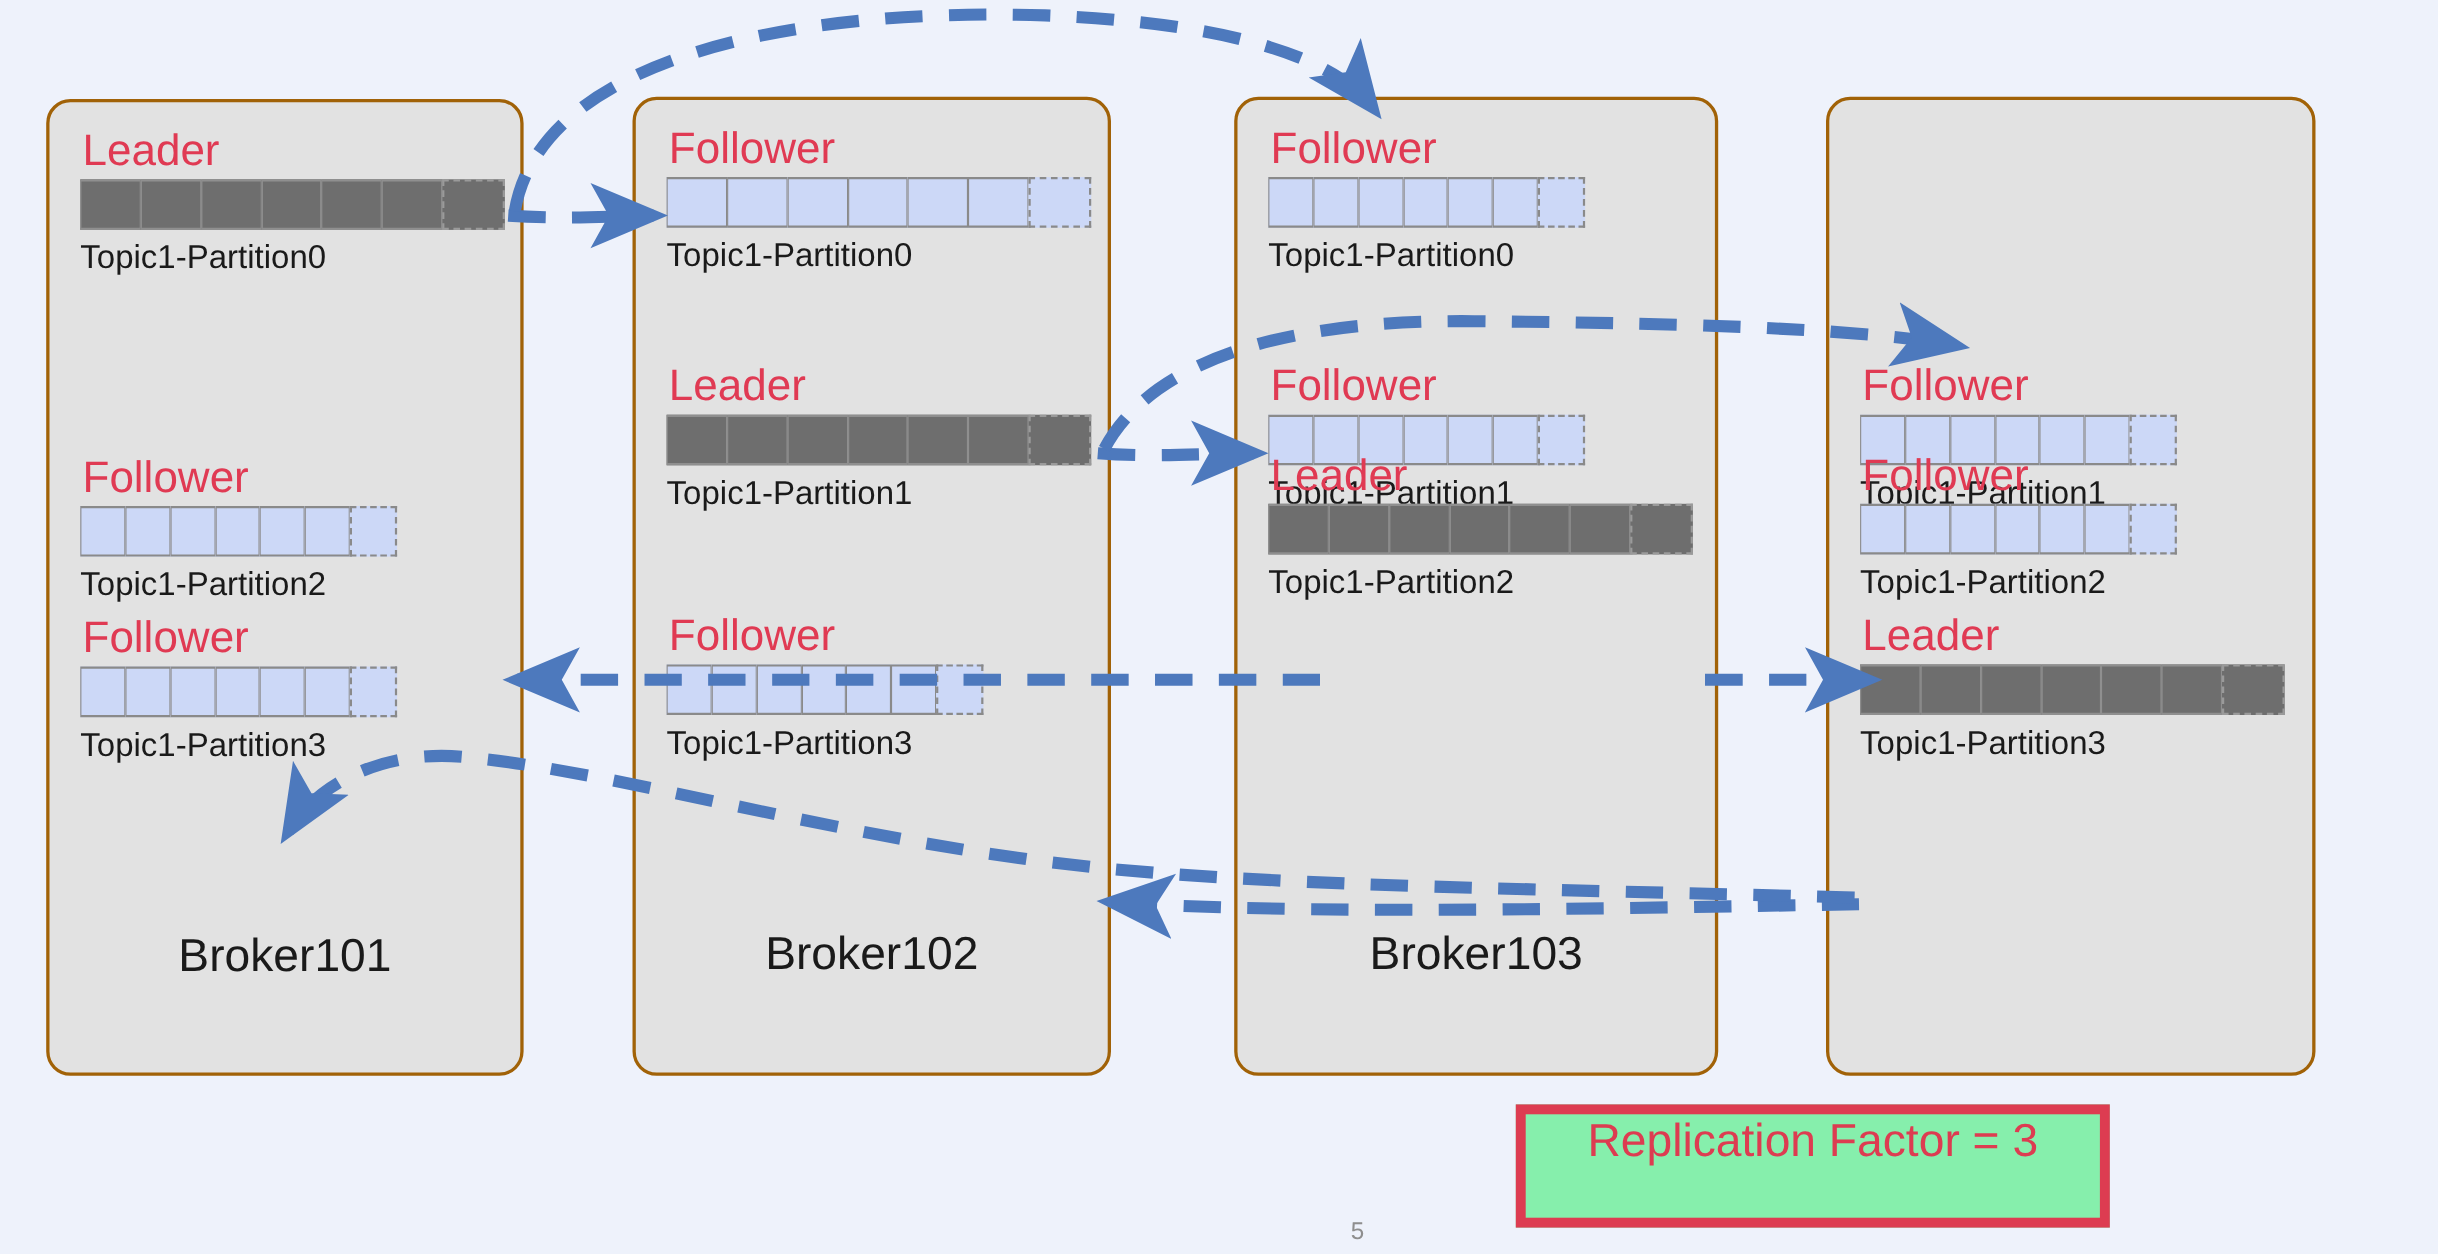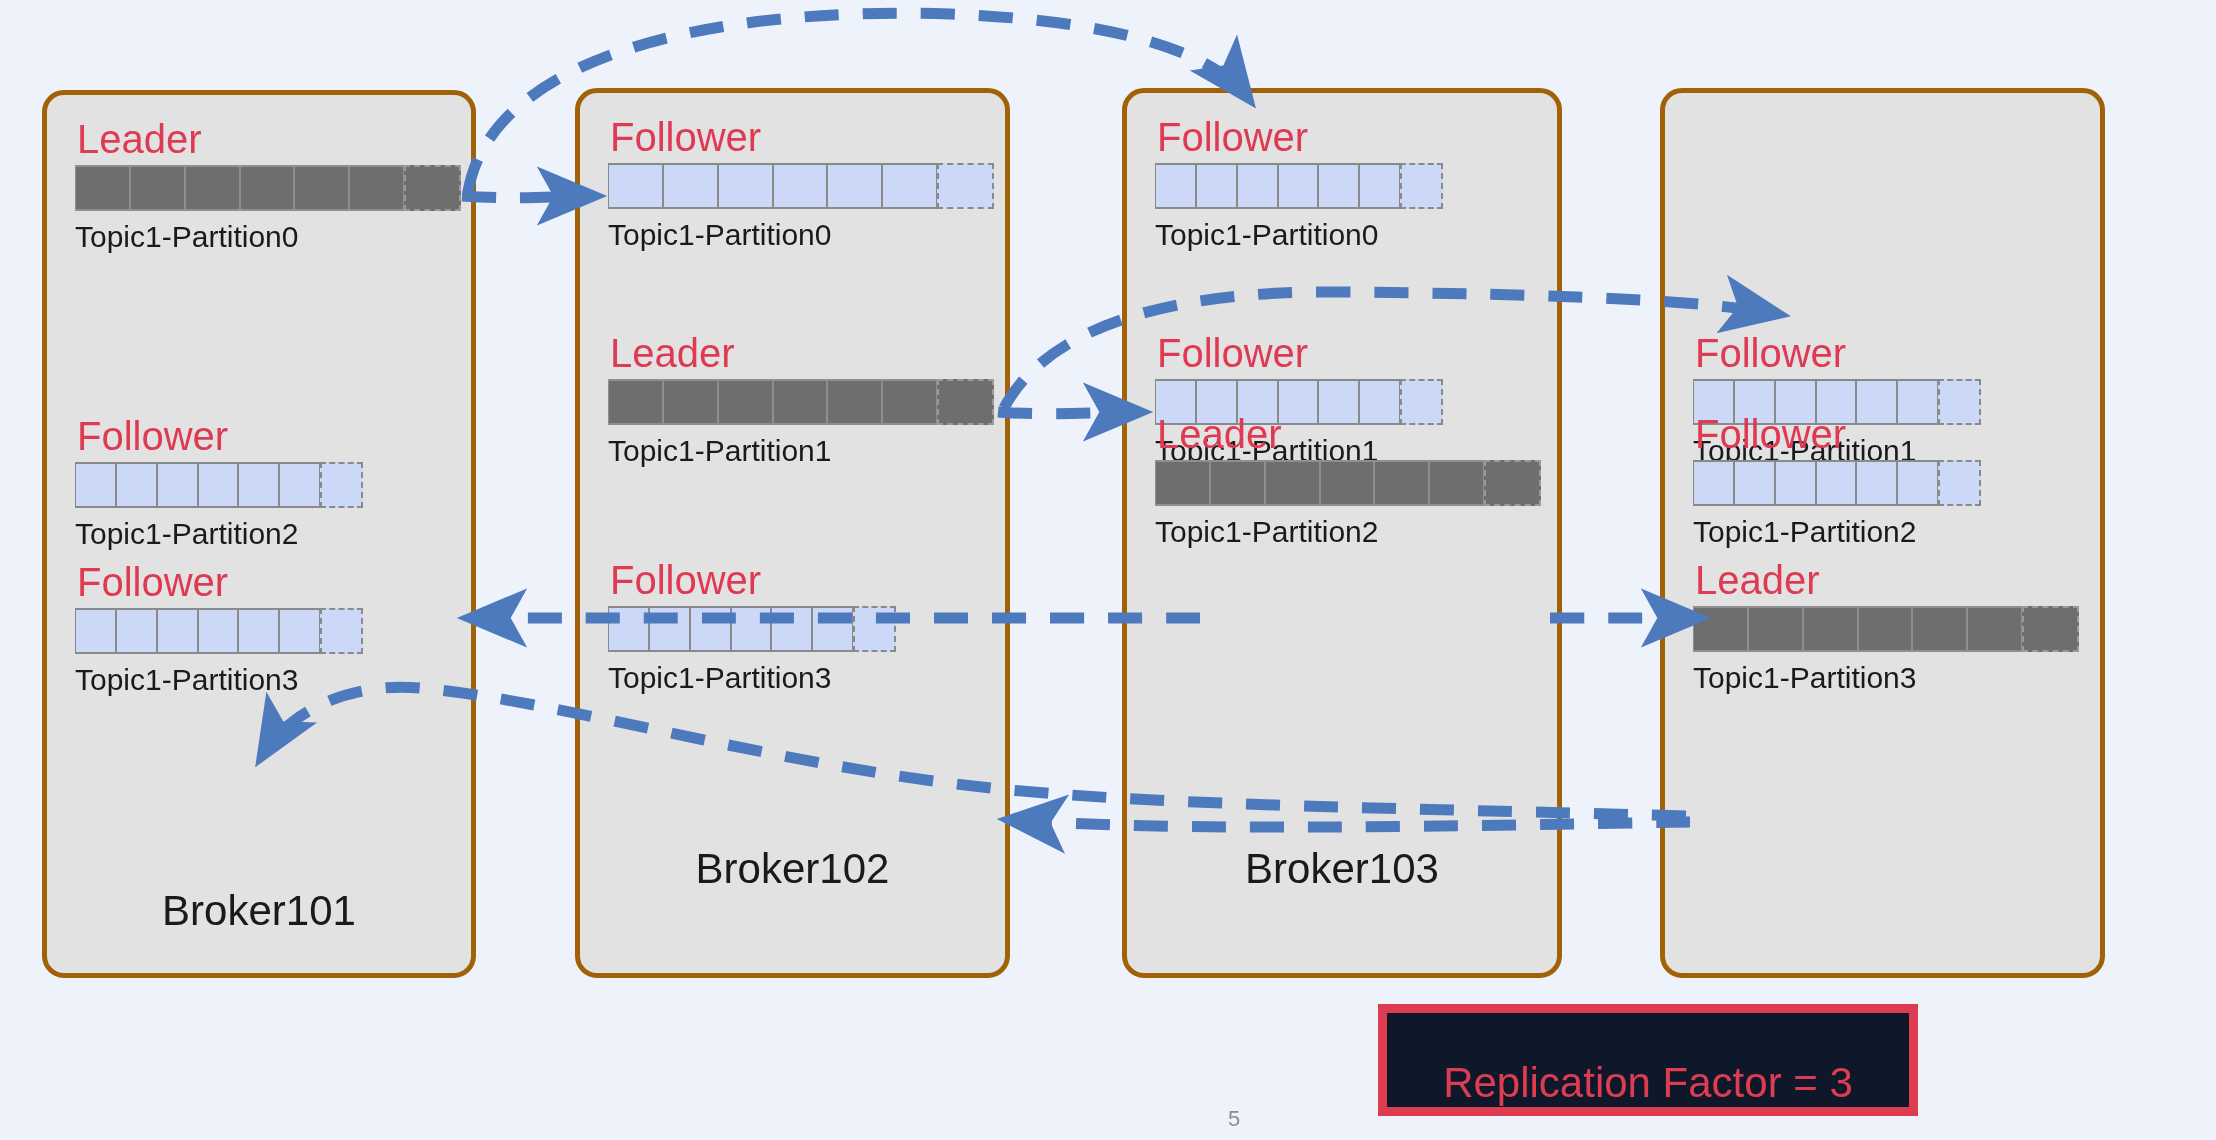--- a/index.html
+++ b/index.html
@@ -16,21 +16,21 @@
     height: 1140px;
     background: #eef2fb;
     overflow: hidden;
   }
 
   
   .broker {
     position: absolute;
     box-sizing: border-box;
     background: #e2e2e2;
-    border: 5px solid #a16207;
+    border: 3px solid #a16207;
     border-radius: 22px;
     z-index: 2;
   }
   .broker-label {
     position: absolute;
     left: 0;
     right: 0;
     text-align: center;
     font-size: 42px;
     color: #1a1a1a;
@@ -81,24 +81,24 @@
     font-size: 30px;
     color: #1a1a1a;
     margin-top: 9px;
     white-space: nowrap;
   }
 
   
   #rf-box {
     position: absolute;
     box-sizing: border-box;
-    background: #0f172a;
+    background: #86efac;
     border: 9px solid #dd3c51;
     display: flex;
-    align-items: flex-end;
+    align-items: flex-start;
     justify-content: center;
     z-index: 4;
   }
   #rf-text {
     font-size: 42px;
     white-space: nowrap;
   }
 
   
   #page-num {
@@ -161,21 +161,21 @@
         <div class="cell solid-follower"></div>
         <div class="cell solid-follower"></div>
         <div class="cell solid-follower"></div>
         <div class="cell solid-follower"></div>
         <div class="cell solid-follower"></div>
         <div class="cell dashed-follower"></div>
       </div>
       <div class="pname">Topic1-Partition3</div>
     </div>
 
-    <div class="broker-label" style="top:752px;margin-top:40px;">Broker101</div>
+    <div class="broker-label" style="top:752px;">Broker101</div>
   </div>
 
   <div class="broker" style="left:575px; top:88px; width:435px; height:890px;">
 
     <div class="partition" style="left:28px; top:24px; width:386px;">
       <div class="role" style="color:#e03a53;">Follower</div>
       <div class="bar">
         <div class="cell solid-follower"></div>
         <div class="cell solid-follower"></div>
         <div class="cell solid-follower"></div>

